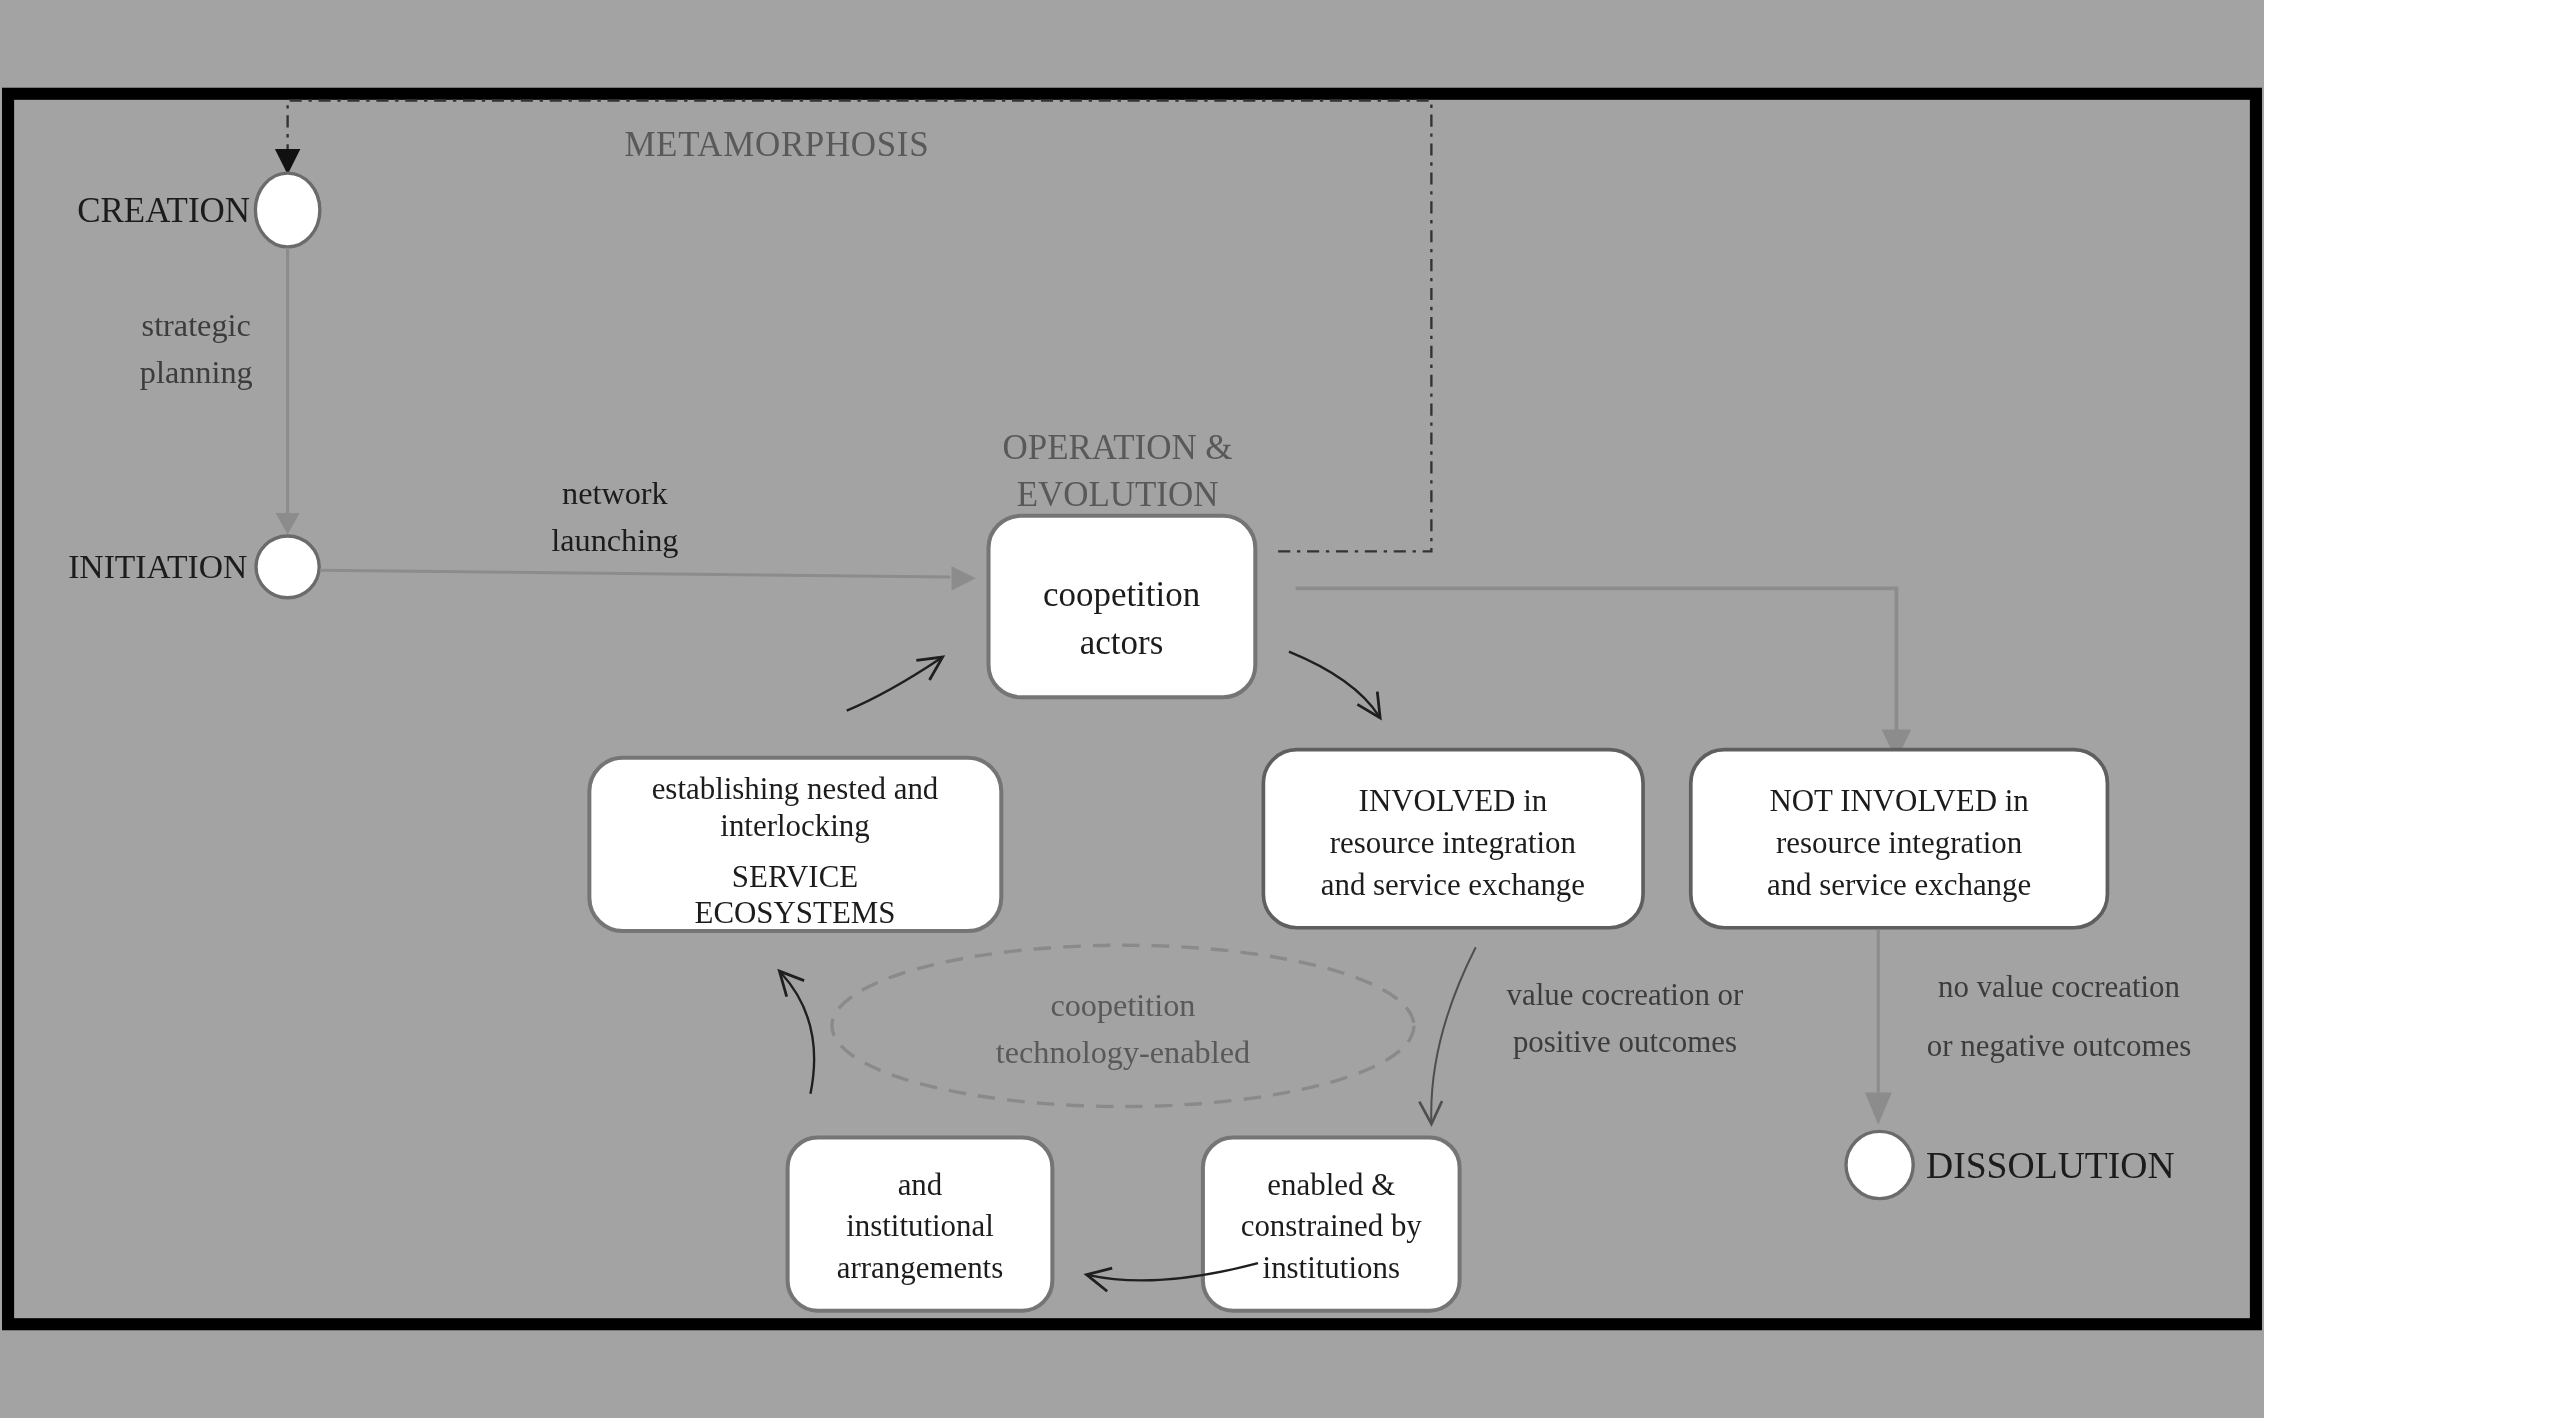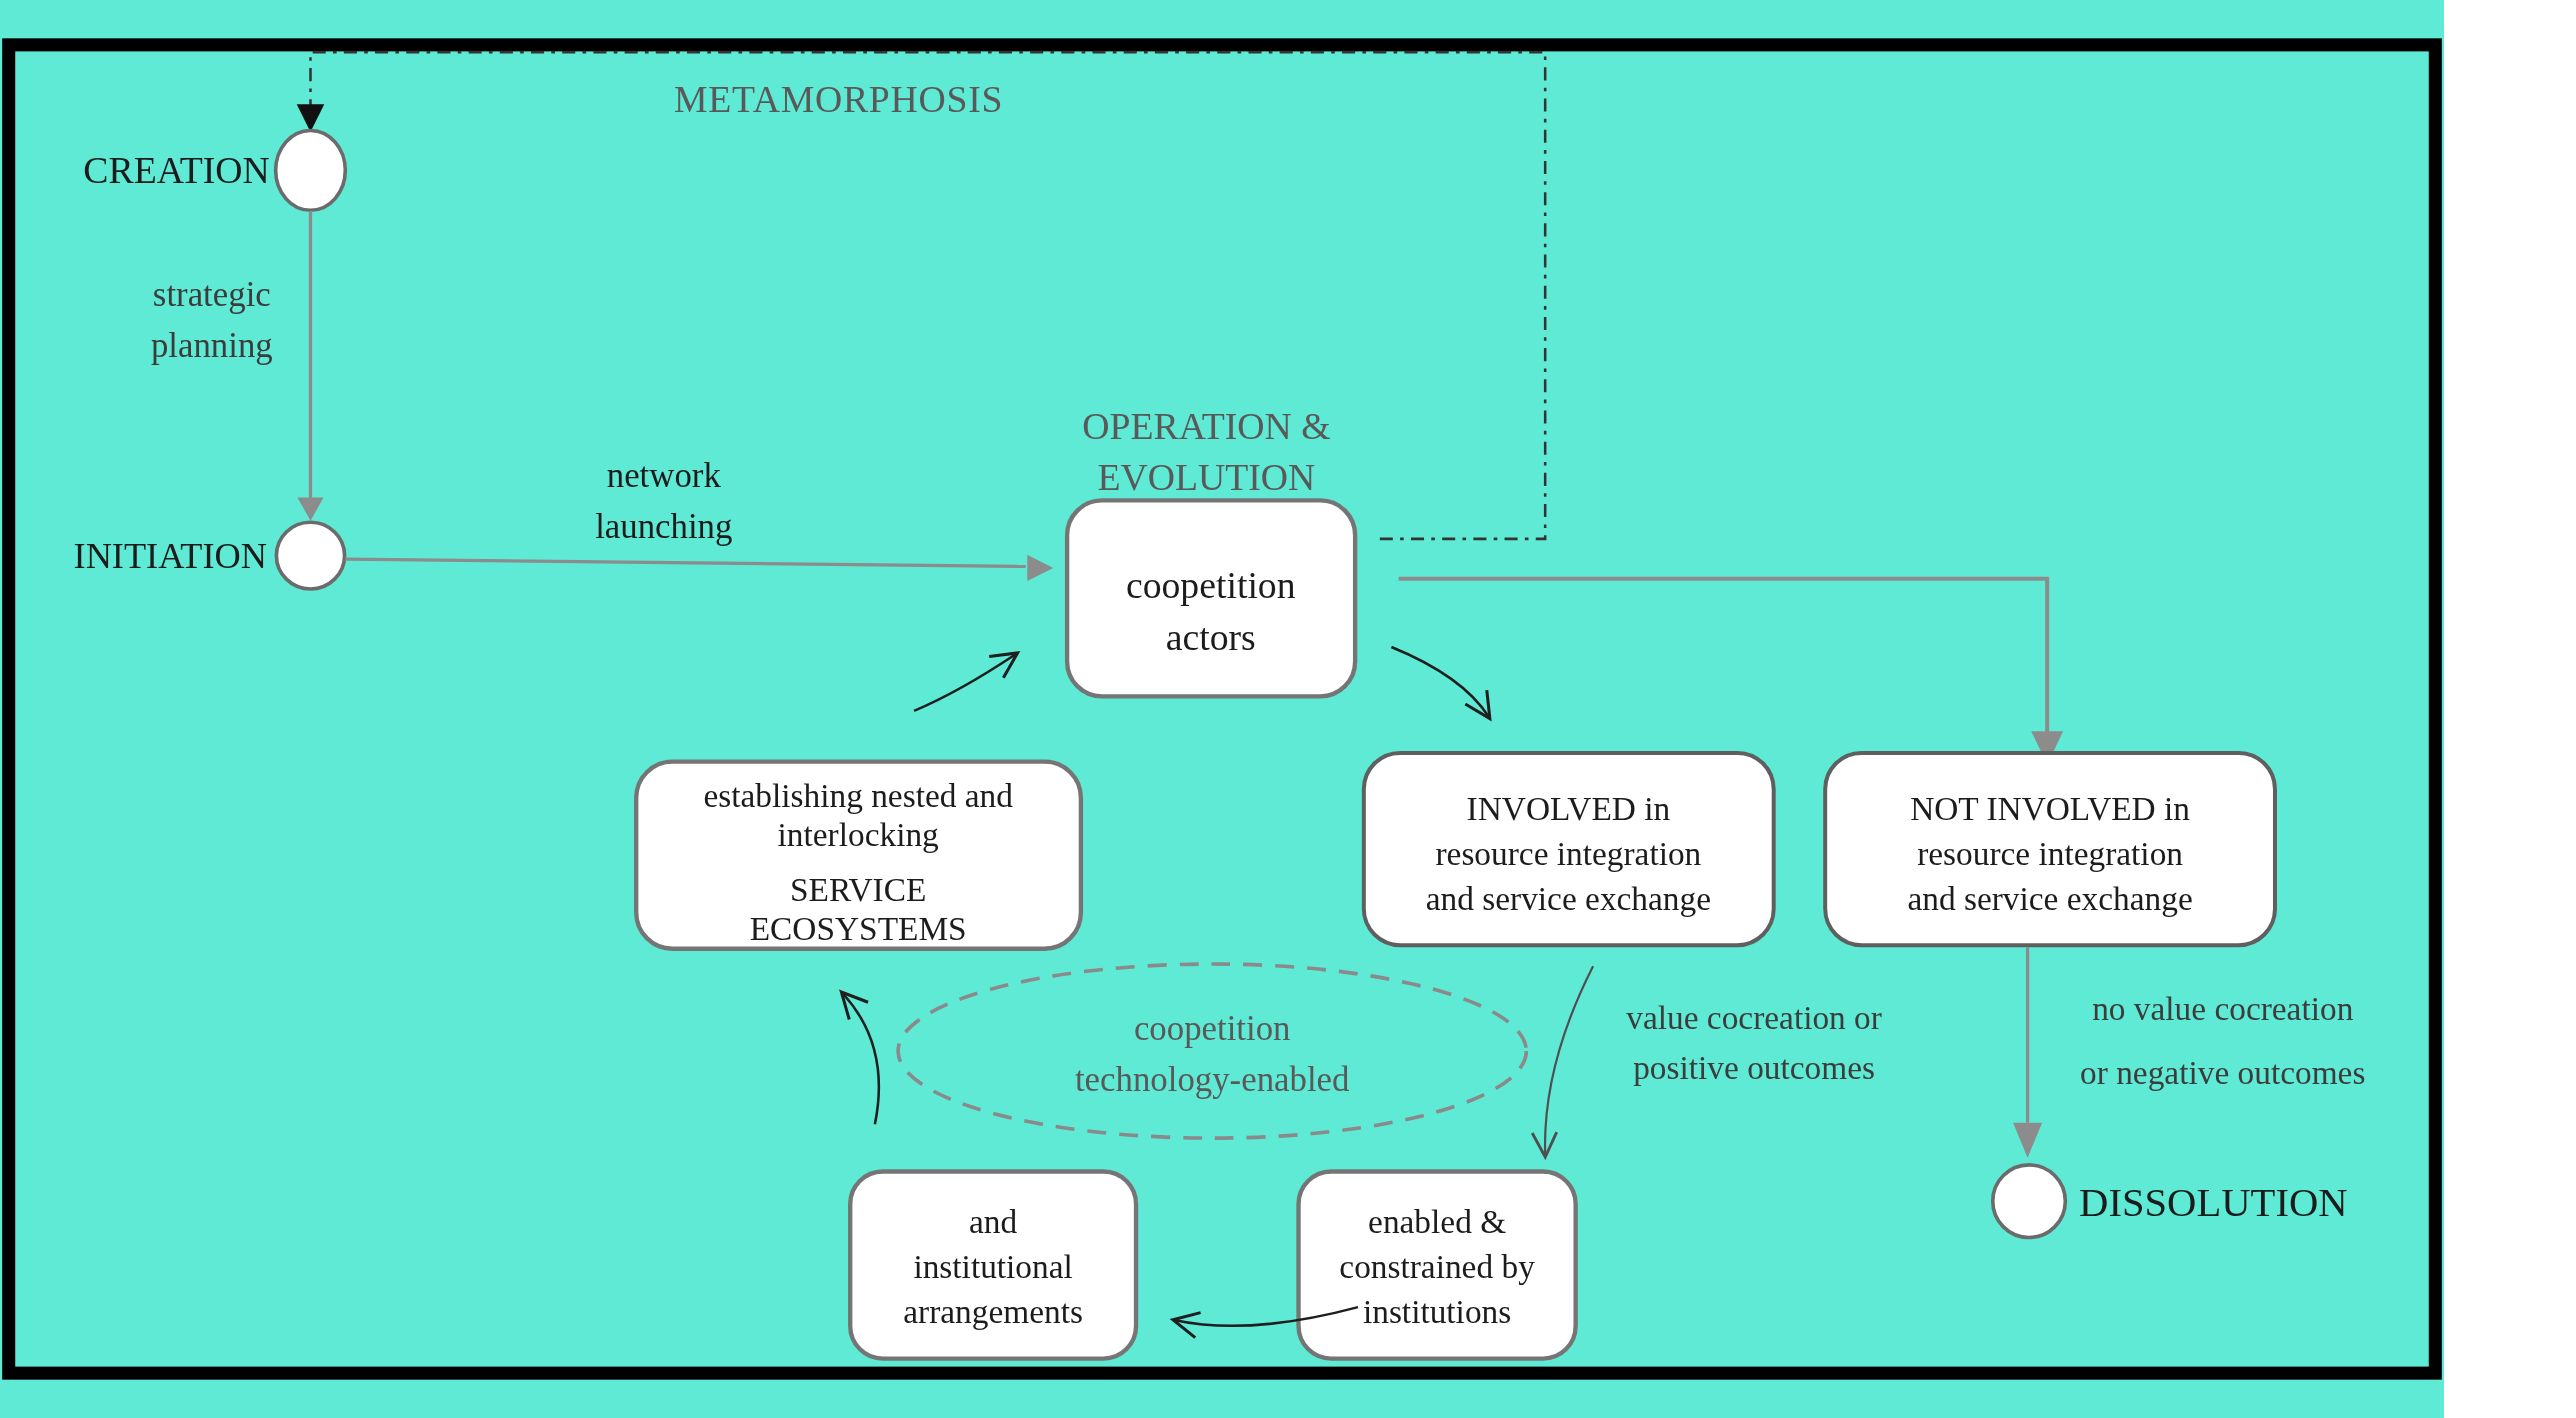--- a/index.html
+++ b/index.html
@@ -1,16 +1,16 @@
 <!DOCTYPE html>
 <html style="font-size:12.2px"><head>
 <meta charset="utf-8">
 <style>
   html,body{margin:0;padding:0;background:#ffffff;}
-  .stage{position:relative;width:2444px;height:1418px;background:#5eead4;overflow:hidden;}
+  .stage{position:relative;width:2264px;height:1418px;background:#a3a3a3;overflow:hidden;}
   svg{display:block;width:100%;height:100%;}
   text{font-family:"Liberation Serif","DejaVu Serif",serif;}
   .t-dark{fill:#1c1c1c;}
   .t-gray{fill:#595959;}
   .t-mid{fill:#3c3c3c;}
   .node-box{fill:#ffffff;stroke:#757575;stroke-width:6;}
   .node-box-thin{fill:#ffffff;stroke:#5f5f5f;stroke-width:5.5;}
   .state-circle{fill:#ffffff;stroke:#6b6b6b;stroke-width:5;}
   .gray-line{stroke:#8c8c8c;stroke-width:4.5;fill:none;}
   .gray-line-thick{stroke:#8c8c8c;stroke-width:5.5;fill:none;}

